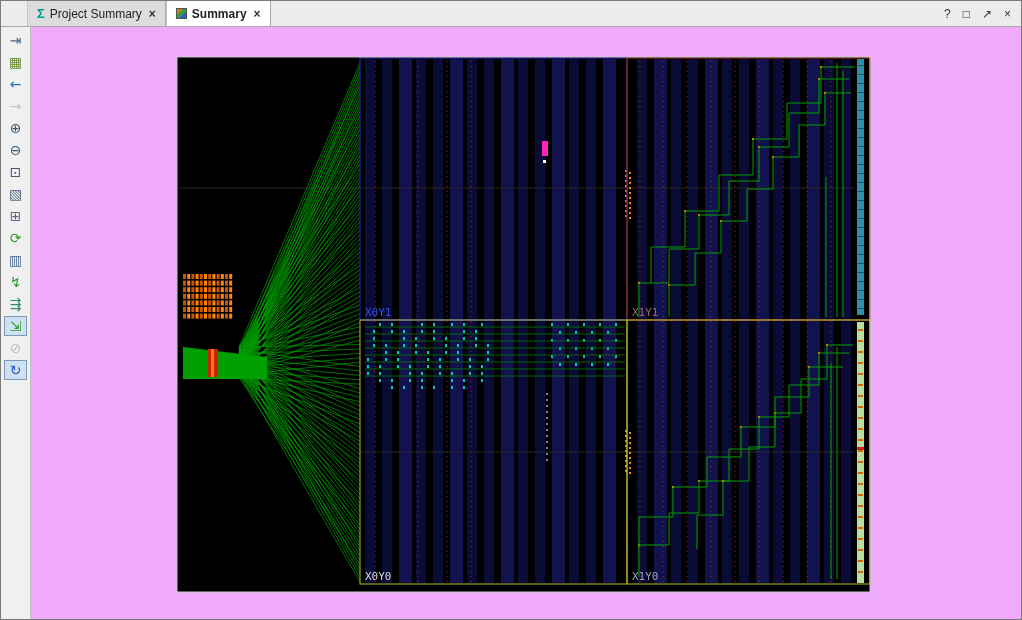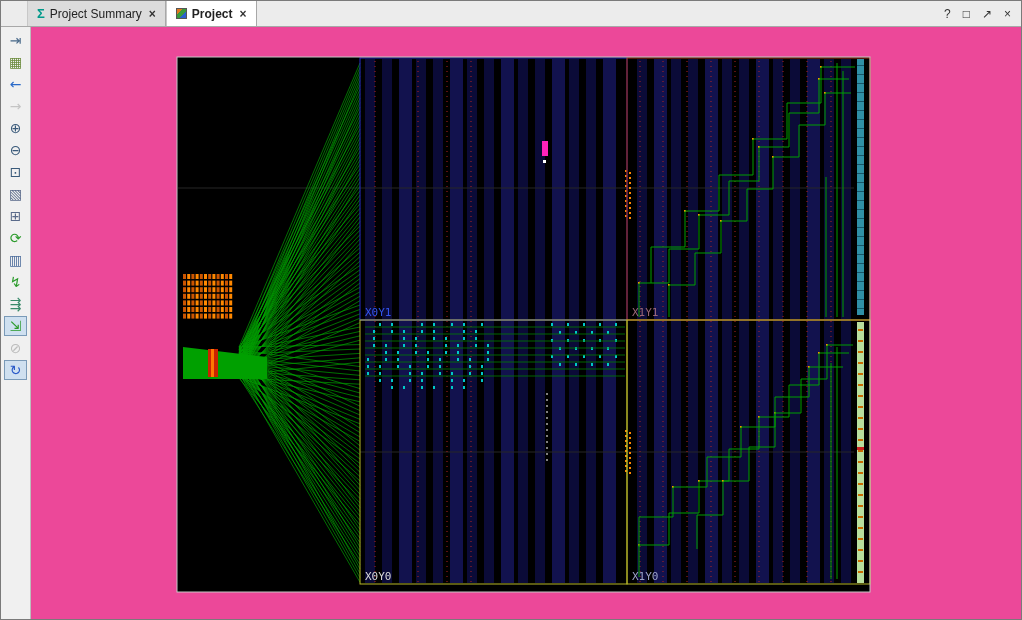--- a/index.html
+++ b/index.html
@@ -40,39 +40,39 @@
     display:flex;flex-direction:column;align-items:center;
     padding-top:3px;gap:2px;
   }
   .tbtn{
     width:23px;height:20px;display:flex;align-items:center;justify-content:center;
     font-size:14px;border:1px solid transparent;box-sizing:border-box;cursor:default;
     font-family:"DejaVu Sans",sans-serif;
   }
   .tbtn.selected{background:#cfe0f0;border:1px solid #7a9ab8;}
   .tbtn.disabled{opacity:.5;}
-  .canvas{flex:1;background:#ec4899;position:relative;overflow:hidden;}
+  .canvas{flex:1;background:#f0abfc;position:relative;overflow:hidden;}
   .canvas svg{position:absolute;left:0;top:0;}
   .rlabel{font-family:"DejaVu Sans Mono",monospace;font-size:11px;}
 </style>
 </head>
 <body>
 
 <div class="window">
 
   <div class="tabbar">
     <div class="tabs">
       <div class="tab">
         <span class="sigma-glyph">Σ</span>
         <span>Project Summary</span>
         <span class="tab-close">×</span>
       </div>
       <div class="tab active">
         <span class="device-glyph"></span>
-        <span>Project</span>
+        <span>Summary</span>
         <span class="tab-close">×</span>
       </div>
     </div>
     <div class="window-controls">
       <span class="wc">?</span>
       <span class="wc">□</span>
       <span class="wc">↗</span>
       <span class="wc">×</span>
     </div>
   </div>

